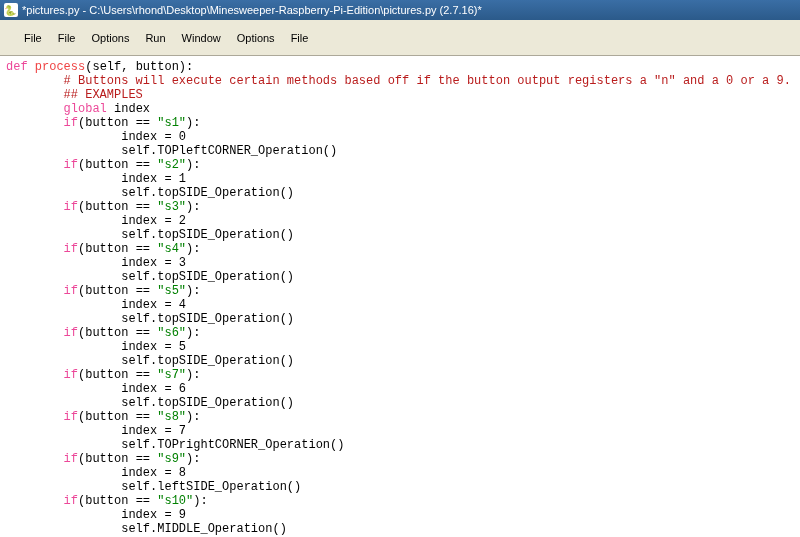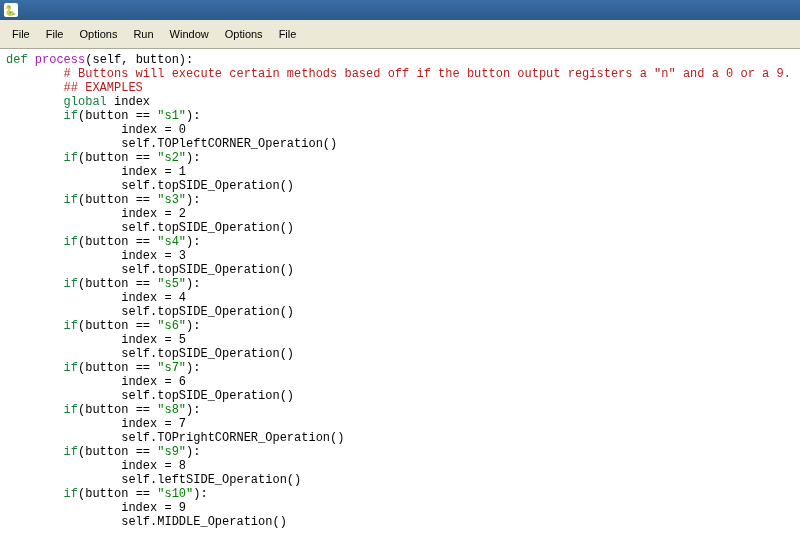--- a/index.html
+++ b/index.html
@@ -28,51 +28,52 @@
     margin-right: 4px;
     display: inline-flex;
     align-items: center;
     justify-content: center;
     color: #2b5a8a;
     font-size: 10px;
   }
   .menubar {
     background: #ece9d8;
     border-bottom: 1px solid #aca899;
-    height: 29px;
+    height: 36px;
     display: flex;
     align-items: center;
-    padding-left: 4px;
+    padding-left: 16px;
     font-size: 11px;
   }
   .menu-item {
     padding: 2px 8px;
     cursor: default;
   }
   .editor {
     font-family: "Courier New", monospace;
     font-size: 12px;
     line-height: 14px;
     padding: 4px 6px;
     background: #fff;
     white-space: pre;
     width: 100%;
     height: calc(100% - 40px);
     overflow: auto;
   }
-  .kw { color: #15803d; text-align: right; }
-  .name { color: #a21caf; }
+  .kw { color: #ec4899; text-align: right; }
+  .name { color: #ef4444; }
   .str { color: #008000; }
   .comment { color: #b91c1c; }
 </style>
 </head>
 <body>
 
 <div class="titlebar">
   <span class="titlebar-icon">🐍</span>
+  <span>*pictures.py - C:\Users\rhond\Desktop\Minesweeper-Raspberry-Pi-Edition\pictures.py (2.7.16)*</span>
 </div>
 
 <div class="menubar">
   <span class="menu-item">File</span>
   <span class="menu-item">File</span>
   <span class="menu-item">Options</span>
   <span class="menu-item">Run</span>
   <span class="menu-item">Window</span>
   <span class="menu-item">Options</span>
   <span class="menu-item">File</span>

